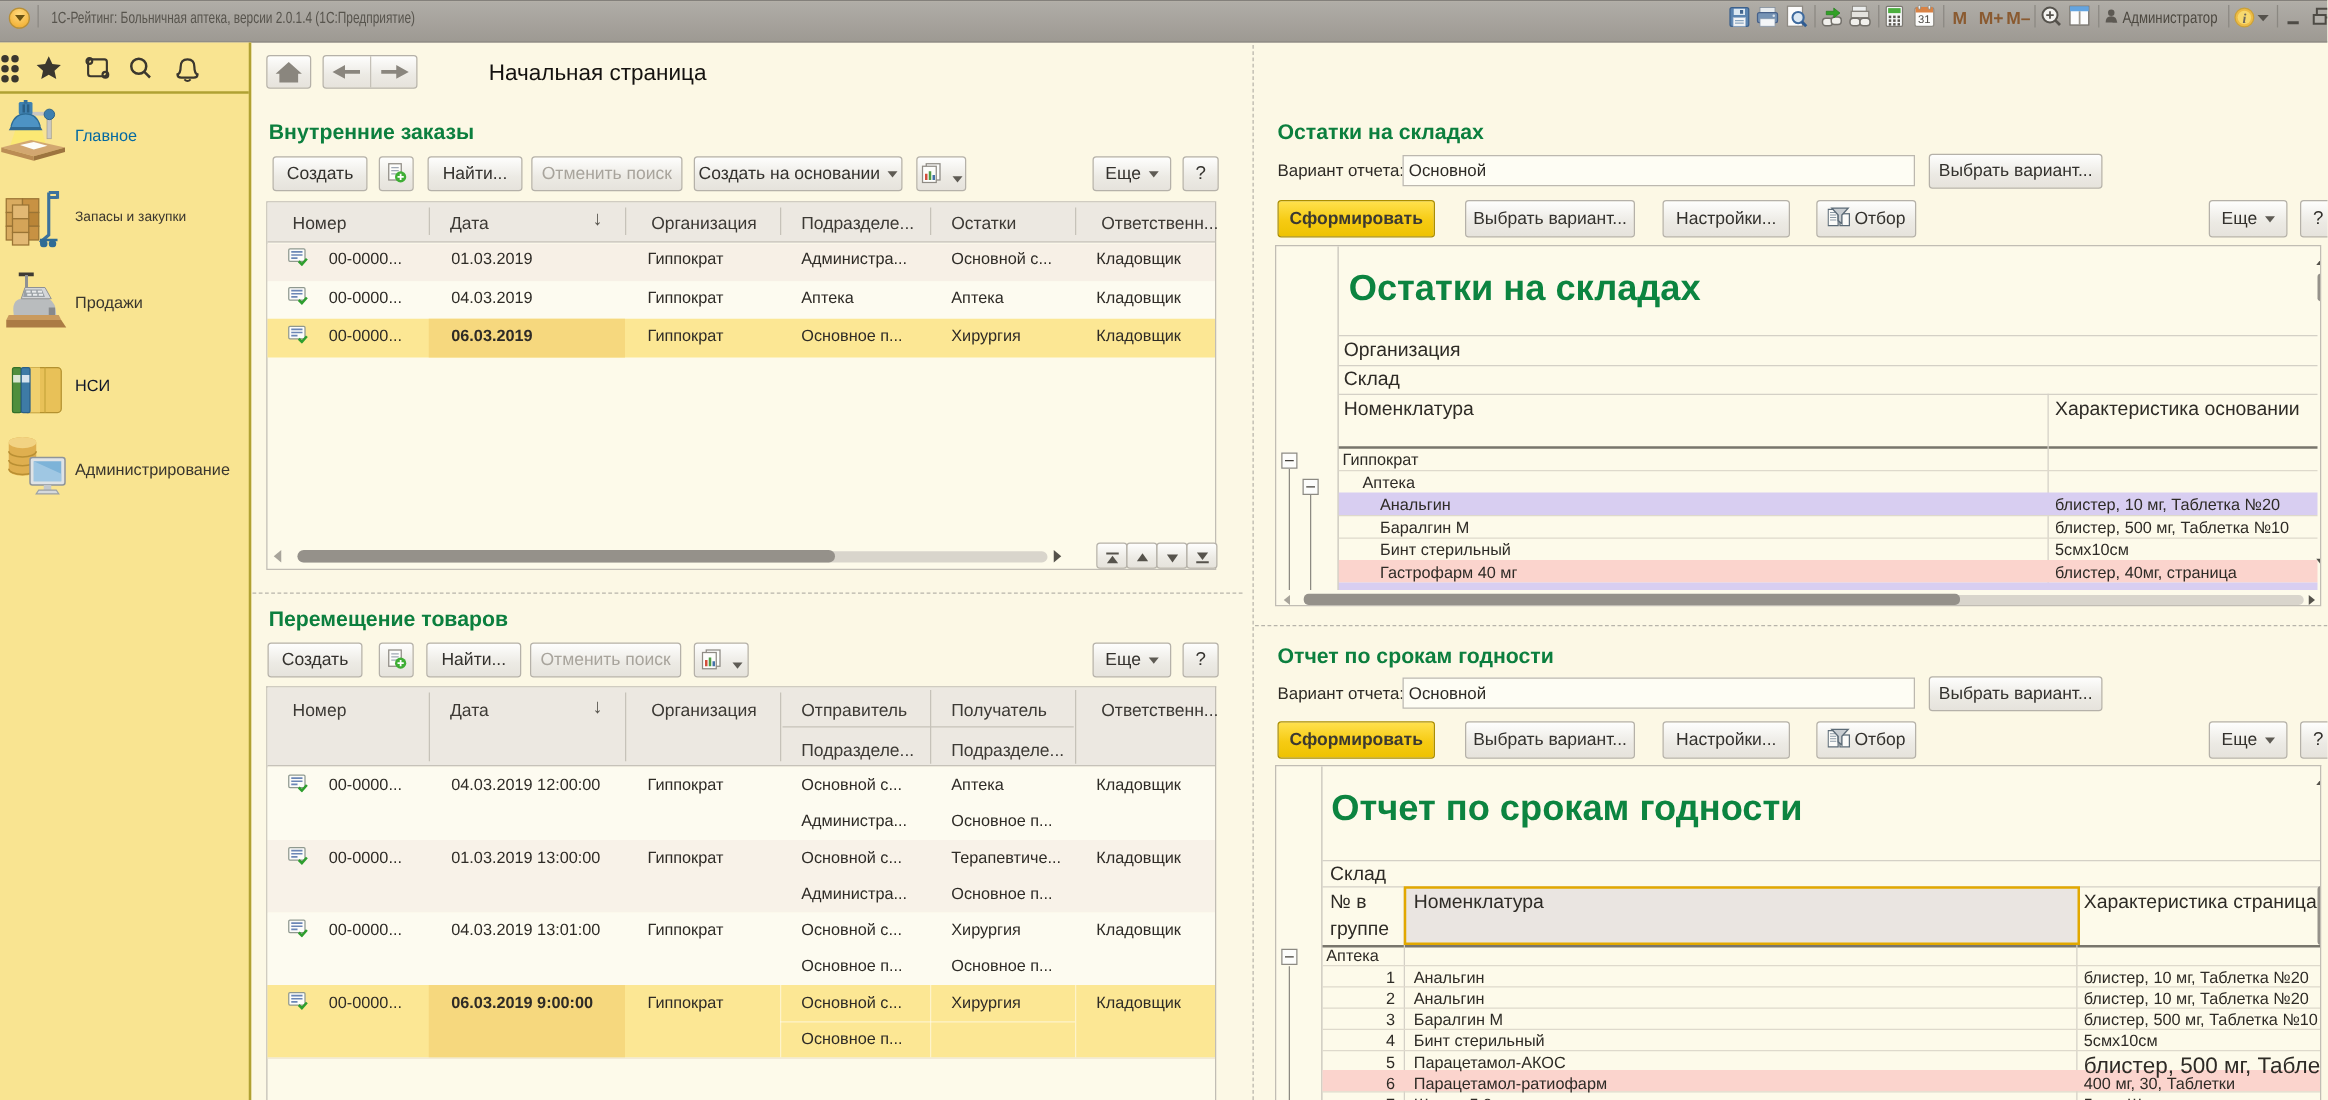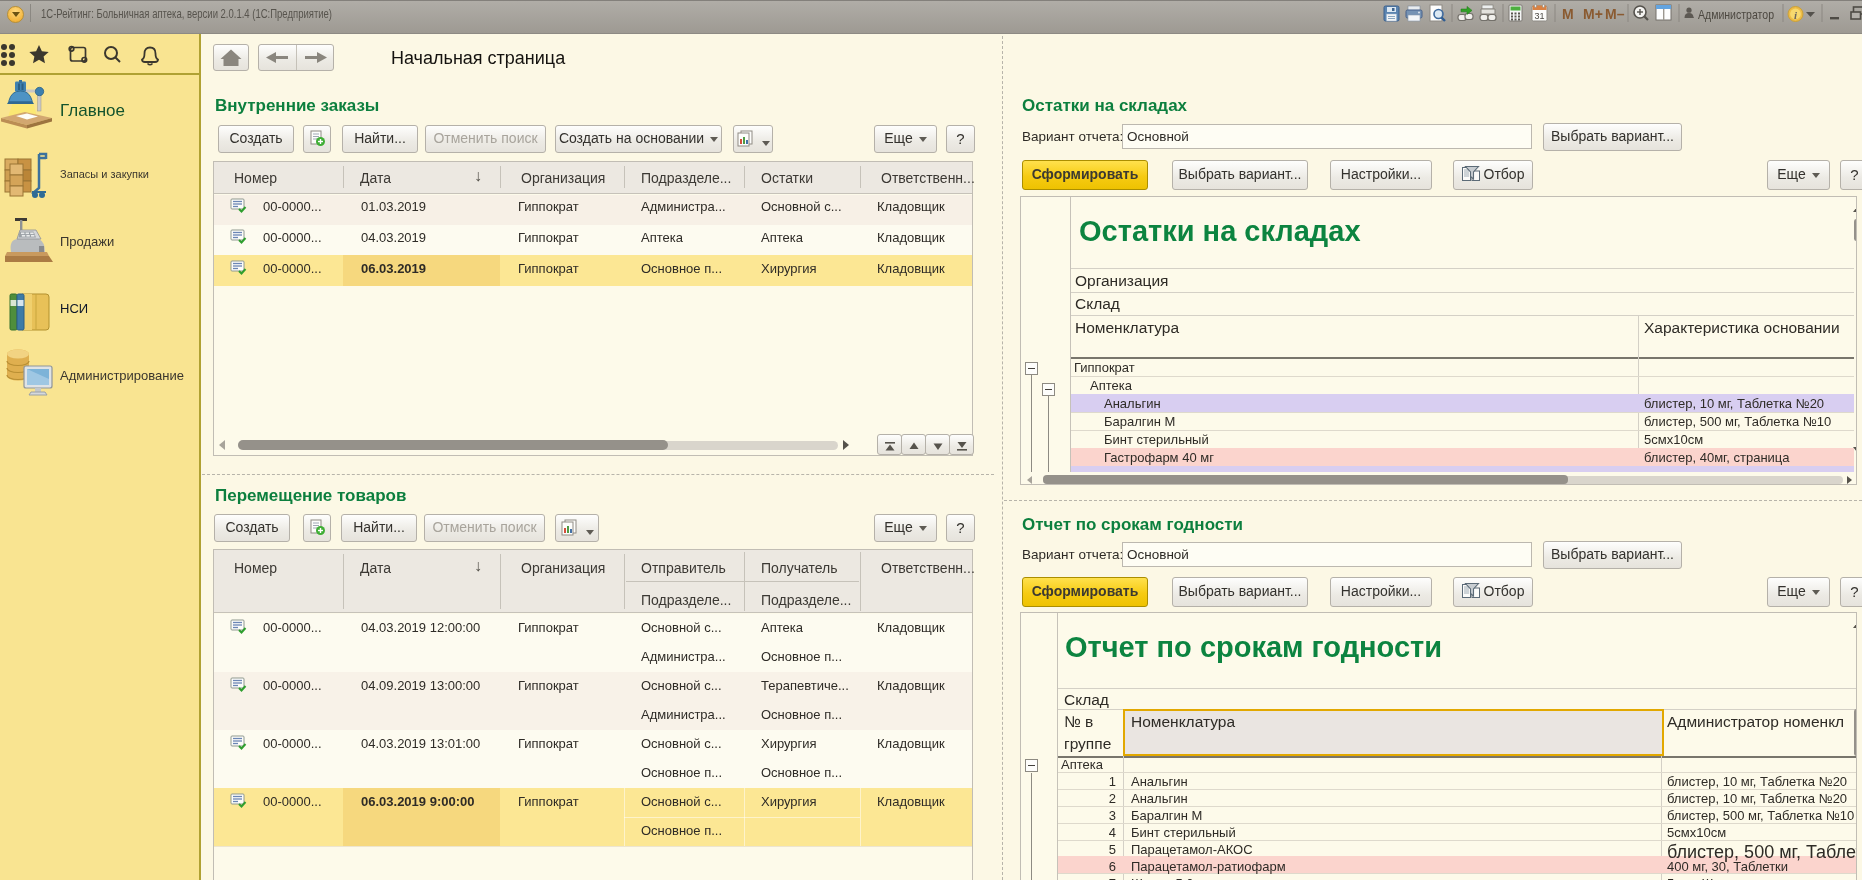--- a/index.html
+++ b/index.html
@@ -171,21 +171,21 @@
     <rect x="23" y="9.5" width="16" height="3" fill="#c9c7c3"></rect>
     <rect x="37.6" y="13" width="3.4" height="18" fill="#cbc9c5" stroke="#98958f" stroke-width=".5"></rect>
     <circle cx="39.5" cy="11.5" r="4.2" fill="#3d7fae" stroke="#2c6288" stroke-width=".8"></circle>
     <rect x="15" y="1.5" width="11" height="10" rx="1.2" fill="#3f81b0"></rect>
     <rect x="19" y="0" width="3" height="3" fill="#35709c"></rect>
     <rect x="18" y="3.5" width="2" height="6.5" fill="#2a5f85"></rect>
     <rect x="21.5" y="3.5" width="2" height="6.5" fill="#2a5f85"></rect>
     <path d="M9 20.5 q2.5 -9.5 11.5 -9.5 q9 0 11.5 9.5 l0 1.5 h-23 z" fill="#4d93c4" stroke="#2d6b94" stroke-width="1"></path>
     <path d="M8.5 21.5 h24 l1.5 2.6 h-27 z" fill="#306992"></path>
   </svg>
-  <div class="abs" style="left:60px;top:67px;font-size:17px;color:#14532d">Главное</div>
+  <div class="abs" style="left:60px;top:67px;font-size:13px;color:#0369a1">Главное</div>
   <svg class="abs" style="left:2px;top:116px;width:52px;height:48px" viewBox="0 0 52 48">
     <g stroke="#9a7434" stroke-width="1">
       <rect x="3" y="9" width="13" height="11" fill="#d9ab60"></rect>
       <rect x="16" y="9" width="13" height="11" fill="#c89243"></rect>
       <rect x="3" y="20" width="13" height="11" fill="#cf9f52"></rect>
       <rect x="16" y="20" width="13" height="11" fill="#ba8537"></rect>
       <rect x="3" y="31" width="13" height="11" fill="#d9ab60"></rect>
       <rect x="16" y="31" width="13" height="11" fill="#c89243"></rect>
       <rect x="8" y="14" width="13" height="11" fill="#e2b873"></rect>
       <rect x="8" y="25" width="13" height="11" fill="#d4a458"></rect>
@@ -417,21 +417,21 @@
   <div class="abs" style="left:641px;top:649px">Администра...</div>
   <div class="abs" style="left:761px;top:649px">Основное п...</div>
   <svg class="abs" style="left:230px;top:677px;width:18px;height:15px" viewBox="0 0 18 15">
       <rect x="1" y="1" width="13" height="10" rx="1" fill="#fcfcfa" stroke="#8f998f" stroke-width="1"></rect>
       <line x1="3" y1="3.5" x2="12" y2="3.5" stroke="#6b86b5" stroke-width="1.3"></line>
       <line x1="3" y1="6" x2="12" y2="6" stroke="#6b86b5" stroke-width="1.3"></line>
       <line x1="3" y1="8.5" x2="8" y2="8.5" stroke="#6b86b5" stroke-width="1.3"></line>
       <path d="M9 11 l2.5 2.5 4 -4.5" fill="none" stroke="#2e9e2e" stroke-width="2"></path>
     </svg>
   <div class="abs" style="left:263px;top:678px">00-0000...</div>
-  <div class="abs" style="left:361px;top:678px">04.09.2019 13:00:00</div>
+  <div class="abs" style="left:361px;top:678px">01.03.2019 13:00:00</div>
   <div class="abs" style="left:518px;top:678px">Гиппократ</div>
   <div class="abs" style="left:641px;top:678px">Основной с...</div>
   <div class="abs" style="left:761px;top:678px">Терапевтиче...</div>
   <div class="abs" style="left:877px;top:678px">Кладовщик</div>
   <div class="abs" style="left:641px;top:707px">Администра...</div>
   <div class="abs" style="left:761px;top:707px">Основное п...</div>
   <svg class="abs" style="left:230px;top:735px;width:18px;height:15px" viewBox="0 0 18 15">
       <rect x="1" y="1" width="13" height="10" rx="1" fill="#fcfcfa" stroke="#8f998f" stroke-width="1"></rect>
       <line x1="3" y1="3.5" x2="12" y2="3.5" stroke="#6b86b5" stroke-width="1.3"></line>
       <line x1="3" y1="6" x2="12" y2="6" stroke="#6b86b5" stroke-width="1.3"></line>
@@ -579,21 +579,21 @@
   <div class="abs" style="left:37px;top:75px;width:800px;height:1px;background:#d4d0c6"></div>
   <div class="abs" style="left:37px;top:96px;width:800px;height:1px;background:#d4d0c6"></div>
   <div class="abs" style="left:37px;top:143px;width:800px;height:2px;background:#78756c"></div>
   <div class="abs" style="left:640px;top:96px;width:1px;height:172px;background:#d4d0c6"></div>
   <div class="abs" style="left:102px;top:96px;width:1px;height:172px;background:#d4d0c6"></div>
   <div class="abs" style="left:43px;top:78px;font-size:15.5px">Склад</div>
   <div class="abs" style="left:43px;top:100px;font-size:15.5px">№ в</div>
   <div class="abs" style="left:43px;top:122px;font-size:15.5px">группе</div>
   <div class="abs" style="left:102px;top:96px;width:541px;height:47px;background:#eae5e1;border:2px solid #e2a800"></div>
   <div class="abs" style="left:110px;top:100px;font-size:15.5px">Номенклатура</div>
-  <div class="abs" style="left:646px;top:100px;font-size:15.5px;white-space:nowrap">Администратор номенкл</div>
+  <div class="abs" style="left:646px;top:100px;font-size:15.5px;white-space:nowrap">Характеристика страница</div>
 
   <div class="abs" style="left:37px;top:243px;width:800px;height:17px;background:#fbd4cd"></div>
   <div class="abs" style="left:37px;top:159px;width:800px;height:1px;background:#ded9cc"></div>
   <div class="abs" style="left:37px;top:176px;width:800px;height:1px;background:#ded9cc"></div>
   <div class="abs" style="left:37px;top:193px;width:800px;height:1px;background:#ded9cc"></div>
   <div class="abs" style="left:37px;top:210px;width:800px;height:1px;background:#ded9cc"></div>
   <div class="abs" style="left:37px;top:227px;width:800px;height:1px;background:#ded9cc"></div>
   <div class="abs" style="left:37px;top:260px;width:800px;height:1px;background:#ded9cc"></div>
   <div class="abs" style="left:40px;top:144px;font-size:13px">Аптека</div>
   <div class="abs" style="left:60px;top:161px;width:35px;text-align:right;font-size:13px">1</div>

